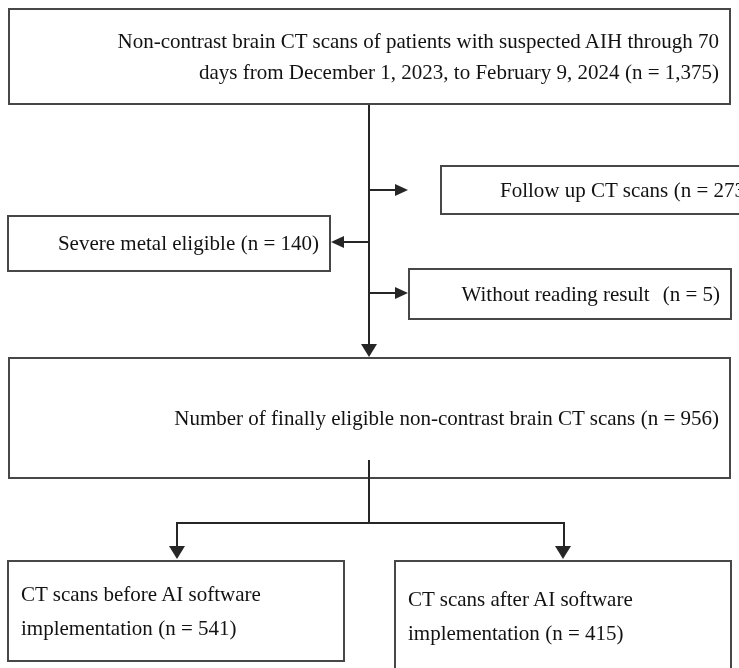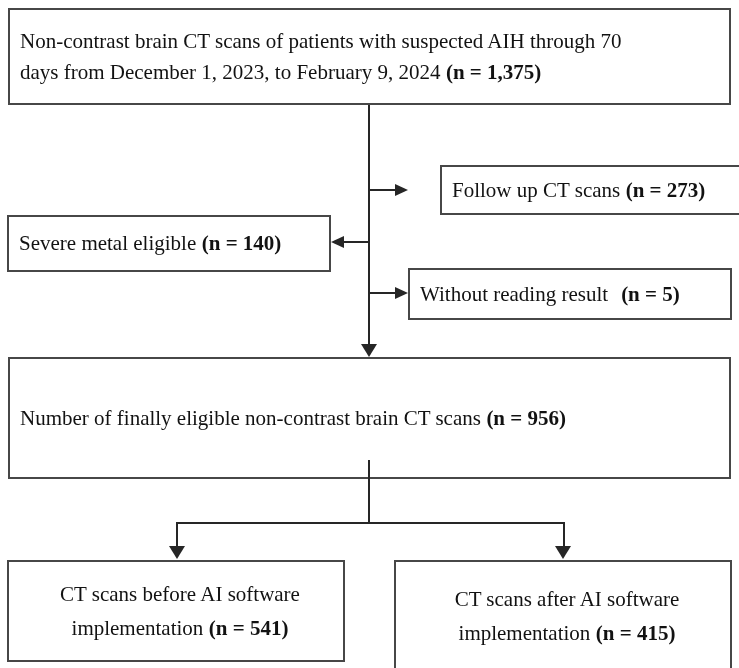--- a/index.html
+++ b/index.html
@@ -23,23 +23,23 @@
     box-sizing: border-box;
     border: 2px solid var(--box-border);
     background: var(--background);
     display: flex;
     flex-direction: column;
     justify-content: center;
     font-size: 21px;
     line-height: 31px;
   }
   .box .txt { display: inline; }
-  .box strong { font-weight: bold; margin-left: 0.26em; }
-  .center { text-align: left; padding: 2px 10px; }
-  .leftpad { text-align: center; padding: 4px 4px 4px 12px; line-height: 34px; }
+  .box strong { font-weight: normal; margin-left: 0.26em; }
+  .center { text-align: right; padding: 2px 10px; }
+  .leftpad { text-align: left; padding: 4px 4px 4px 12px; line-height: 34px; }
   .wide-gap strong { margin-left: 0.62em; }
 
   
   #box-top      { left: 8px;   top: 8px;   width: 723px; height: 97px;  }
   #box-followup { left: 408px; top: 165px; width: 324px; height: 50px; margin-left: 32px;  }
   #box-severe   { left: 7px;   top: 215px; width: 324px; height: 57px;  }
   #box-without  { left: 408px; top: 268px; width: 324px; height: 52px;  }
   #box-eligible { left: 8px;   top: 357px; width: 723px; height: 122px; }
   #box-before   { left: 7px;   top: 560px; width: 338px; height: 102px; }
   #box-after    { left: 394px; top: 560px; width: 338px; height: 112px; }

